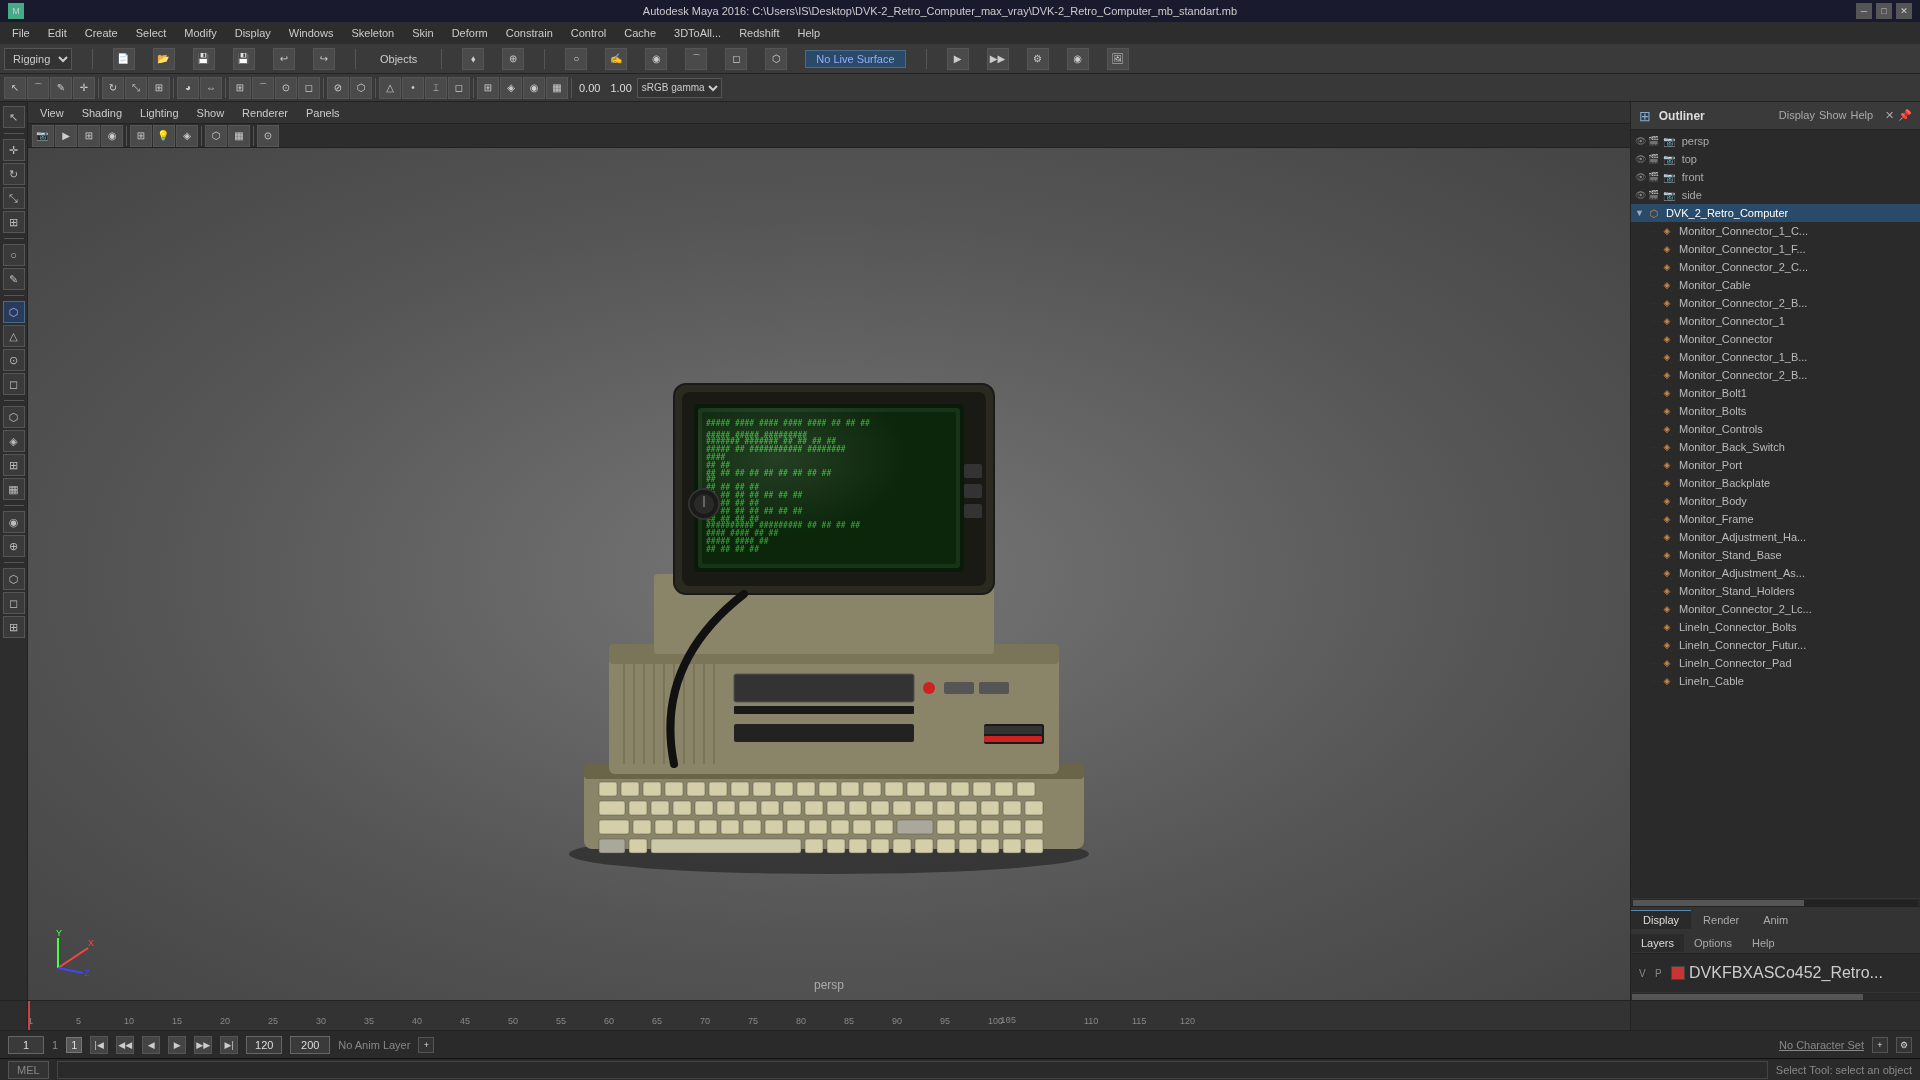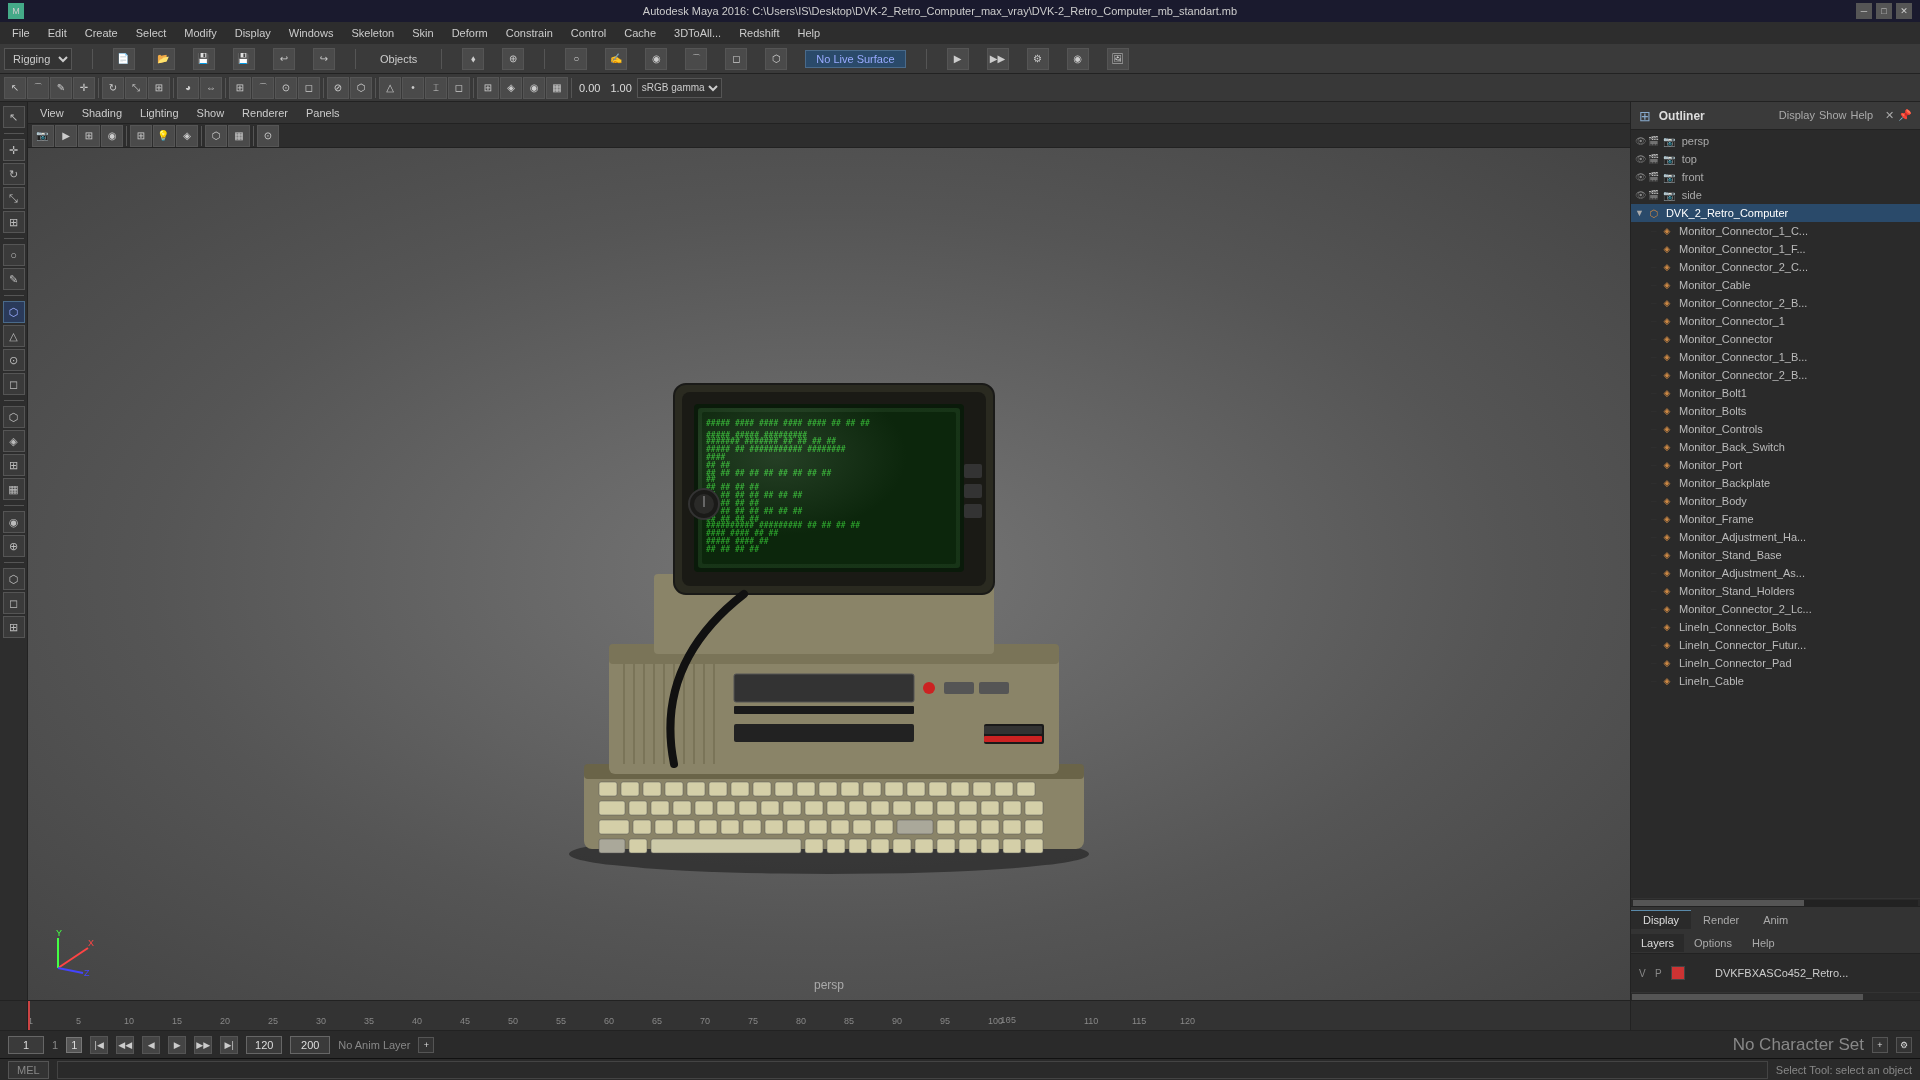--- a/index.html
+++ b/index.html
@@ -127,21 +127,21 @@
       height: 22px; background: #333; display: flex; align-items: center;
       border-bottom: 1px solid #222;
     }
     .lt-tab { padding: 3px 10px; cursor: pointer; color: #aaa; font-size: 11px; }
     .lt-tab.active { background: #2a2a2a; color: #ddd; }
 
     #layers-content {
       height: 38px; display: flex; align-items: center; padding: 4px 8px; gap: 8px;
     }
     .layer-color { width: 14px; height: 14px; background: #cc3333; border: 1px solid #444; }
-    .layer-name { color: #ccc; font-size: 11px; margin-left: 26px; }
+    .layer-name { color: #ccc; font-size: 16px; }
 
     
     #timeline {
       height: 30px; background: #2d2d2d; border-top: 1px solid #222;
       display: flex; align-items: center;
     }
     #timeline-ruler {
       flex: 1; height: 100%; background: #333; position: relative; overflow: hidden;
       display: flex; align-items: flex-end;
     }
@@ -176,21 +176,21 @@
     .frame-input { width: 36px; height: 18px; background: #3a3a3a; border: 1px solid #666; color: #ddd; font-size: 11px; text-align: center; }
 
     
     .range-end { width: 40px; height: 18px; background: #3a3a3a; border: 1px solid #666; color: #ddd; font-size: 11px; text-align: center; }
 
     .gamma-select { height: 20px; background: #333; border: 1px solid #555; color: #ccc; font-size: 10px; }
 
     .no-live { background: #2a4a6a; color: #9af; padding: 2px 10px; font-size: 11px; border: 1px solid #4a6a8a; white-space: nowrap; }
 
     .anim-layer-label { color: #888; font-size: 11px; }
-    .no-char { color: #888; font-size: 17px; }
+    .no-char { color: #888; font-size: 11px; text-decoration: underline; }
 
     
     .vis-eye { color: #888; font-size: 9px; margin-right: 2px; }
     .render-eye { color: #888; font-size: 9px; margin-right: 2px; }
   </style>
 </head>
 <body>
 
 <div id="titlebar">
   <div style="width:16px;height:16px;background:#4a8;display:flex;align-items:center;justify-content:center;font-size:9px;">M</div>

